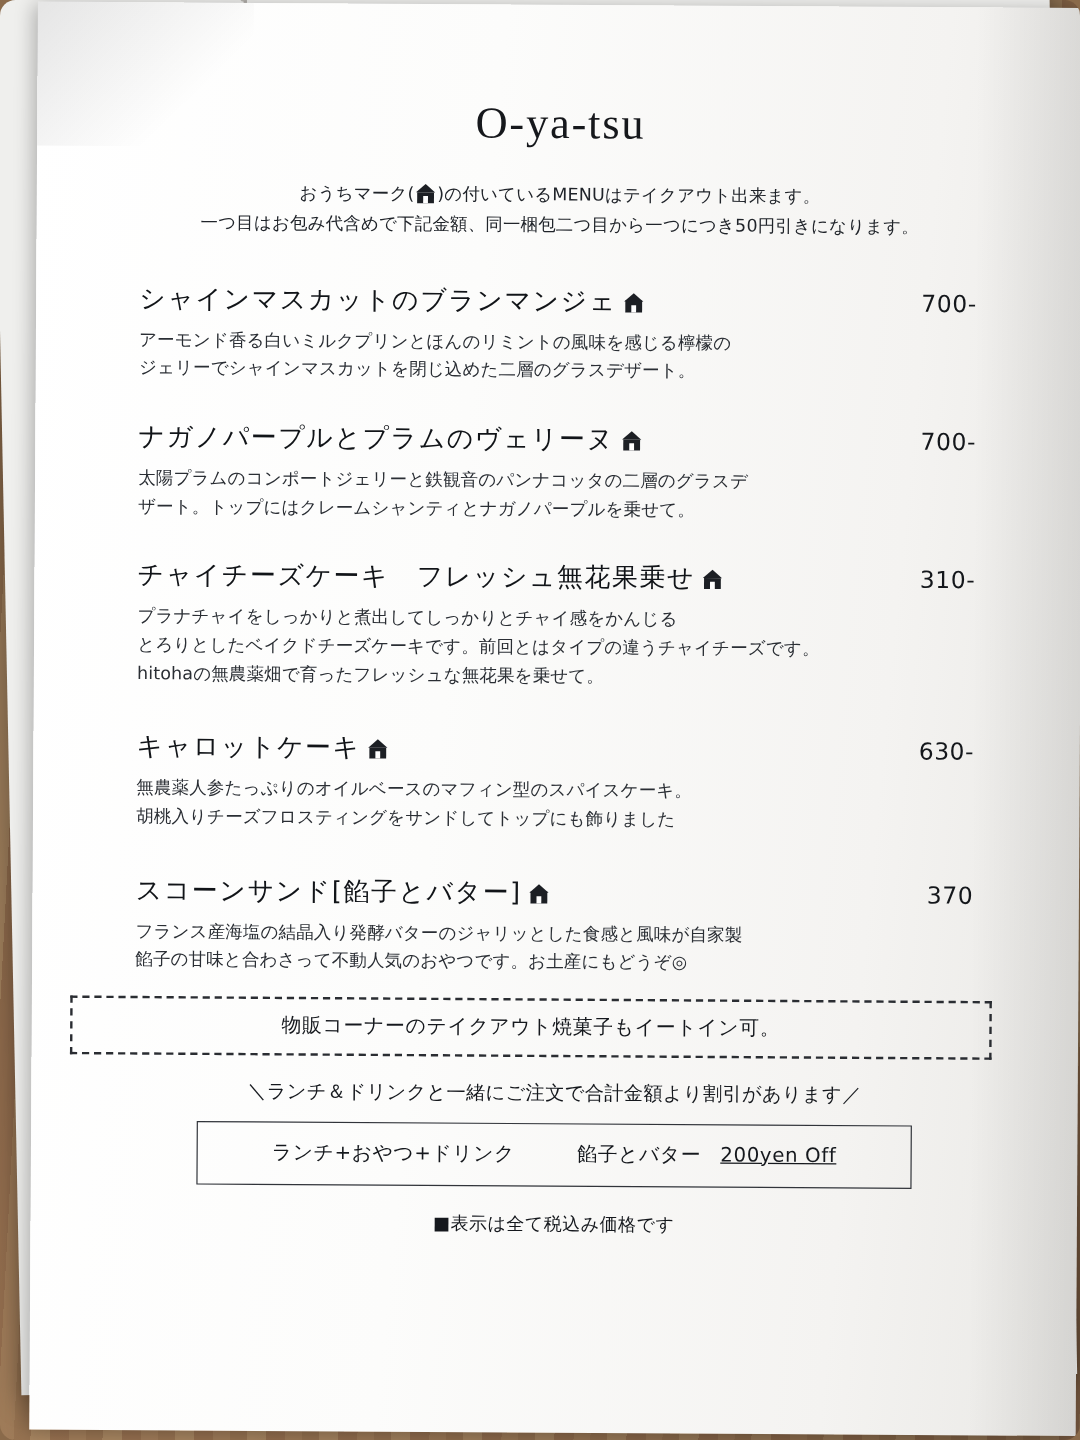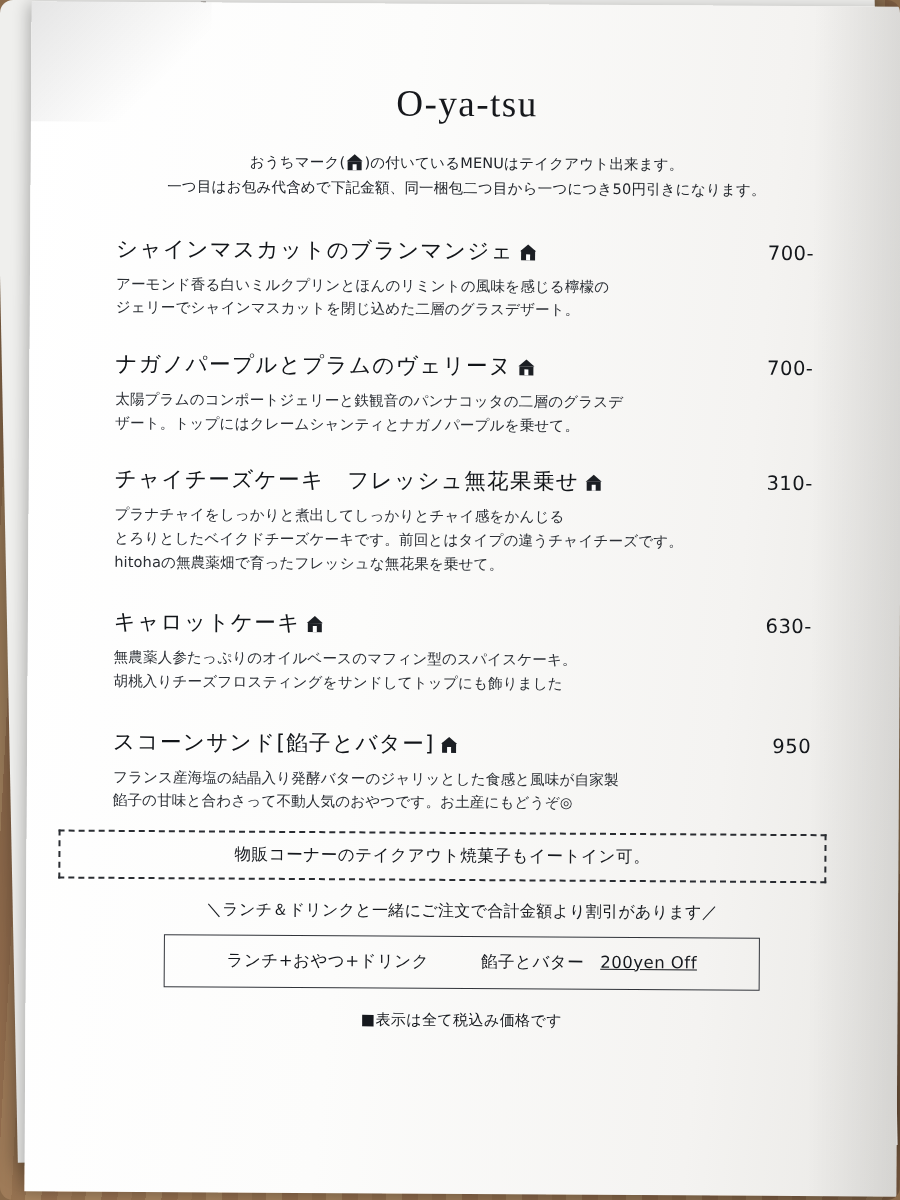--- a/index.html
+++ b/index.html
@@ -307,21 +307,21 @@
           </div>
           <div class="item-desc">
             <div>無農薬人参たっぷりのオイルベースのマフィン型のスパイスケーキ。</div>
             <div>胡桃入りチーズフロスティングをサンドしてトップにも飾りました</div>
           </div>
         </div>
 
         <div class="item" style="margin-bottom:0;">
           <div class="item-head">
             <div class="item-name"><span>スコーンサンド[餡子とバター]</span><span class="home-icon"><span class="roof"></span><span class="body"></span><span class="door"></span></span></div>
-            <div class="item-price">950</div>
+            <div class="item-price">370</div>
           </div>
           <div class="item-desc">
             <div>フランス産海塩の結晶入り発酵バターのジャリッとした食感と風味が自家製</div>
             <div>餡子の甘味と合わさって不動人気のおやつです。お土産にもどうぞ◎</div>
           </div>
         </div>
 
       </div>
 
       <div class="takeout-box">

